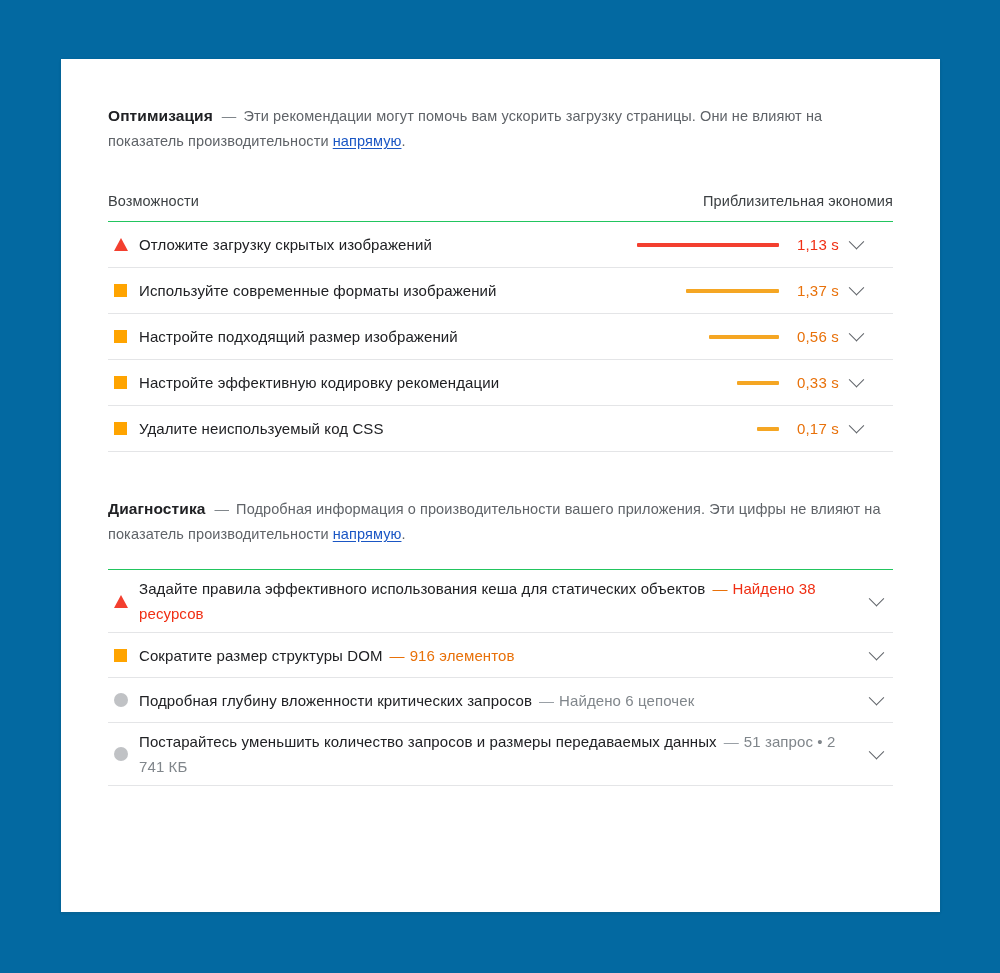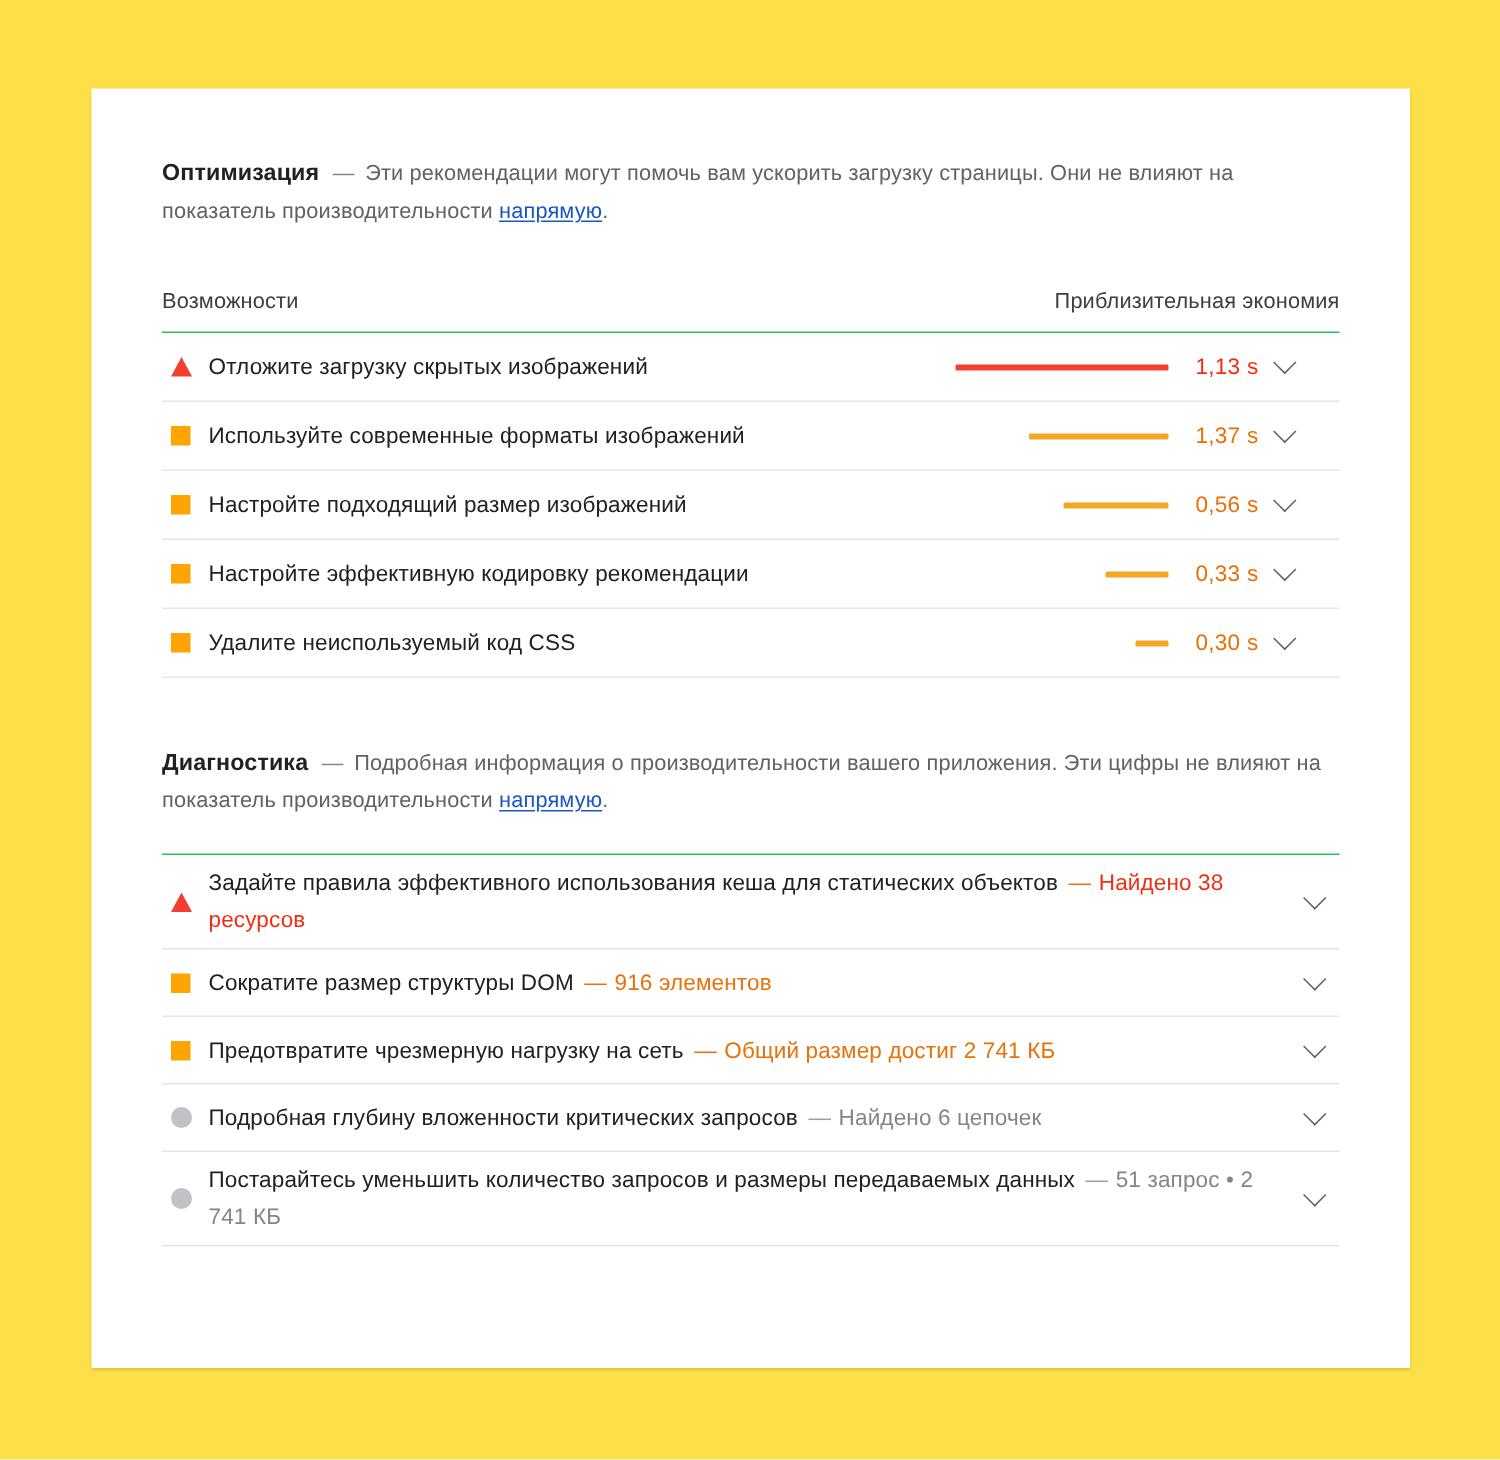--- a/index.html
+++ b/index.html
@@ -7,21 +7,21 @@
   html, body {
     margin: 0; padding: 0;
     width: 1000px; height: 973px;
     background: #f7f7f9;
     font-family: "Liberation Sans", "DejaVu Sans", sans-serif;
     -webkit-font-smoothing: antialiased;
   }
   .page {
     position: relative;
     width: 1000px; height: 973px;
-    background: #fde047;
+    background: #0369a1;
     overflow: hidden;
   }
   .card {
     position: absolute;
     left: 61px; top: 59px;
     width: 879px; height: 853px;
     background: #ffffff;
     box-shadow: 0 1px 2px rgba(60,64,67,.12), 0 1px 3px rgba(60,64,67,.08);
   }
   .card-inner {
@@ -242,21 +242,21 @@
           </div>
           <div class="row row-opp">
             <div class="icon-cell">
               <div class="sev-square" style="background: rgb(255, 164, 0);"></div>
             </div>
             <div class="row-title row-title-opp">Удалите неиспользуемый код CSS</div>
             <div class="savings-cell">
               <div class="bar-track">
                 <div class="bar" style="width: 22px; background: rgb(245, 166, 35);"></div>
               </div>
-              <div class="savings-value" style="color: rgb(232, 113, 10);">0,30 s</div>
+              <div class="savings-value" style="color: rgb(232, 113, 10);">0,17 s</div>
             </div>
             <div class="chev-cell">
               <span class="chev"></span>
             </div>
           </div>
         </div>
 
       <div class="section-intro diag-intro">
         <span class="section-title">Диагностика</span><span class="dash-sep">—</span><span>Подробная информация о производительности вашего приложения. Эти цифры не влияют на показатель производительности </span><span class="link">напрямую</span><span>.</span>
       </div>
@@ -275,29 +275,20 @@
             <div class="icon-cell">
               <div class="sev-square" style="background: rgb(255, 164, 0);"></div>
             </div>
             <div class="diag-title"><span>Сократите размер структуры DOM</span><span class="diag-dash">—</span><span class="diag-val-orange">916 элементов</span></div>
             <div class="chev-cell">
               <span class="chev"></span>
             </div>
           </div>
           <div class="row row-diag">
             <div class="icon-cell">
-              <div class="sev-square" style="background: rgb(255, 164, 0);"></div>
-            </div>
-            <div class="diag-title"><span>Предотвратите чрезмерную нагрузку на сеть</span><span class="diag-dash">—</span><span class="diag-val-orange">Общий размер достиг 2 741 КБ</span></div>
-            <div class="chev-cell">
-              <span class="chev"></span>
-            </div>
-          </div>
-          <div class="row row-diag">
-            <div class="icon-cell">
               <div class="sev-circle" style="background: rgb(192, 194, 197);"></div>
             </div>
             <div class="diag-title"><span>Подробная глубину вложенности критических запросов</span><span class="diag-dash-grey">—</span><span class="diag-val-grey">Найдено 6 цепочек</span></div>
             <div class="chev-cell">
               <span class="chev"></span>
             </div>
           </div>
           <div class="row row-diag">
             <div class="icon-cell">
               <div class="sev-circle" style="background: rgb(192, 194, 197);"></div>

